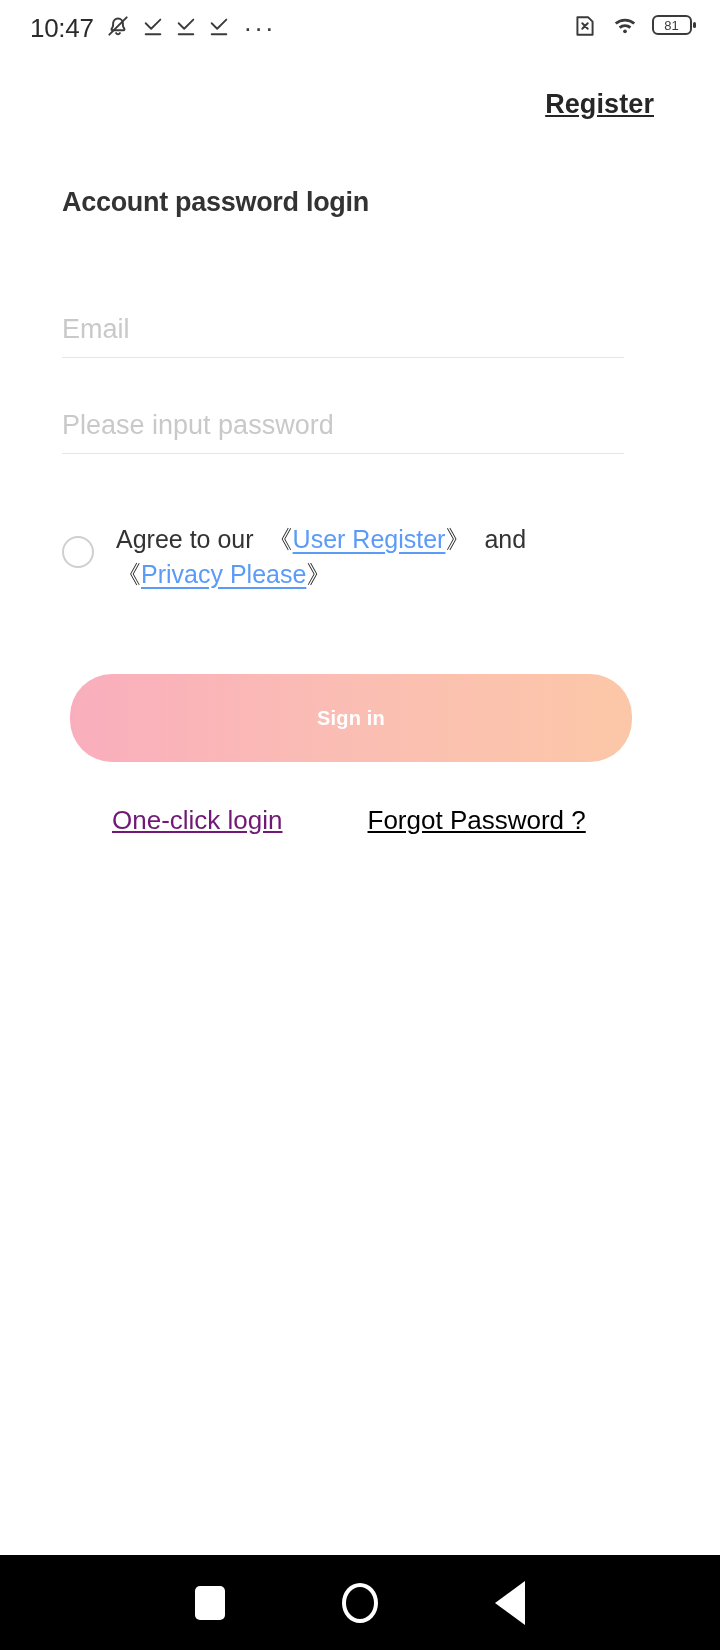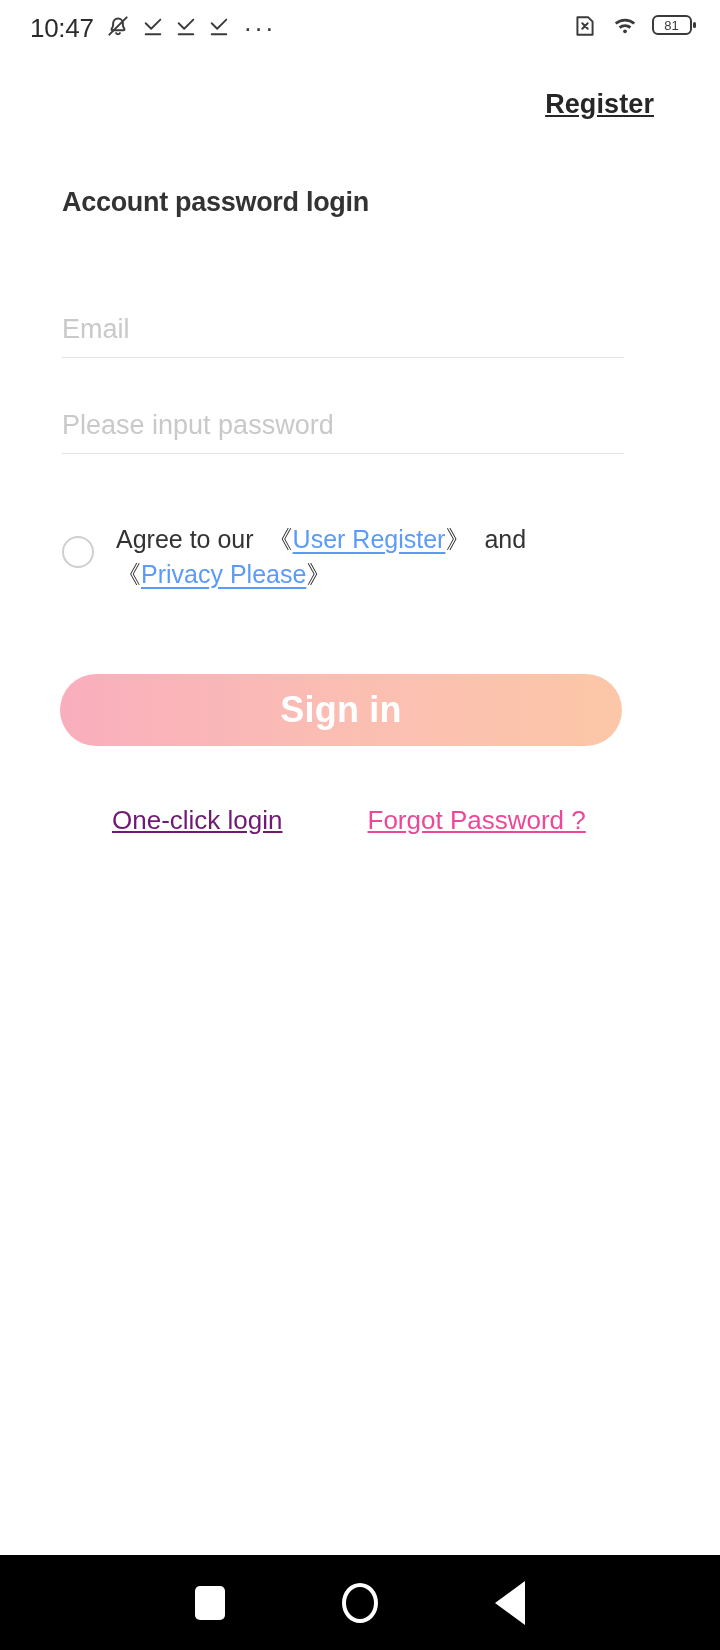--- a/index.html
+++ b/index.html
@@ -141,28 +141,28 @@
   .agree-link {
     color: #5b9bf8;
     text-decoration: underline;
     text-underline-offset: 4px;
   }
   .sp { display: inline-block; width: 7px; }
 
   
   .signin-btn {
     position: absolute;
-    top: 674px; left: 60px;
+    top: 674px; left: 70px;
     width: 562px;
-    height: 72px;
+    height: 88px;
     border: none;
     border-radius: 42px;
     background: linear-gradient(90deg, #f9aebd 0%, #fbbfb2 55%, #fcc7a8 100%);
     color: #ffffff;
-    font-size: 36px;
+    font-size: 20px;
     font-weight: bold;
     font-family: "Liberation Sans", sans-serif;
     letter-spacing: 0.2px;
     cursor: pointer;
   }
 
   
   .links-row {
     position: absolute;
     top: 798px; left: 62px;
@@ -171,21 +171,21 @@
     display: flex;
     align-items: center;
   }
   .link-one {
     font-size: 26px;
     color: #701a75;
     margin-left: 50px;
   }
   .link-forgot {
     font-size: 26px;
-    color: #ec4899;
+    color: #000000;
     margin-left: 85px;
   }
 
   
   .nav-bar {
     position: absolute;
     left: 0; bottom: 0;
     width: 720px;
     height: 95px;
     background: #000000;

